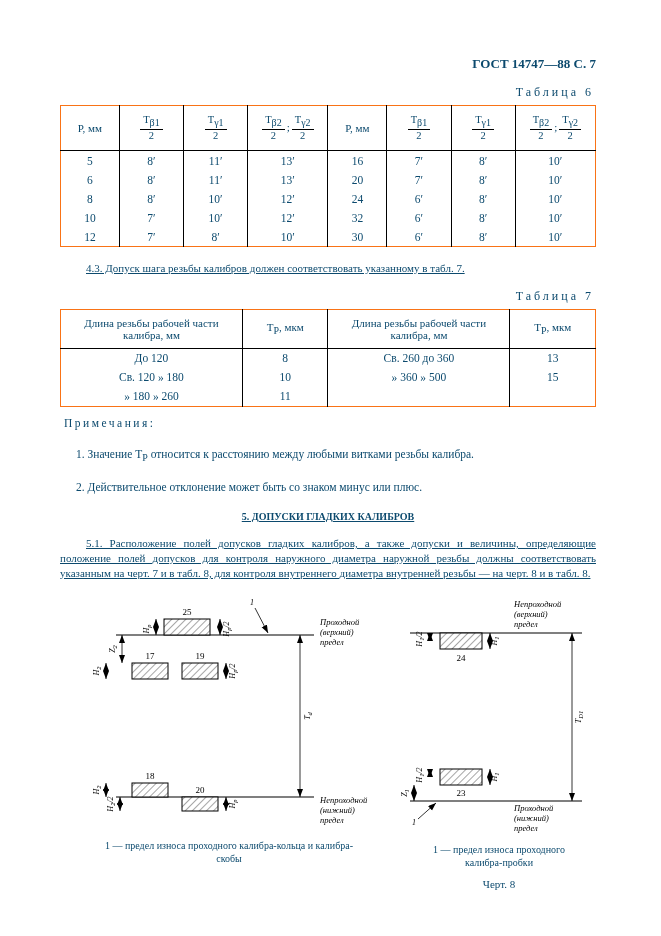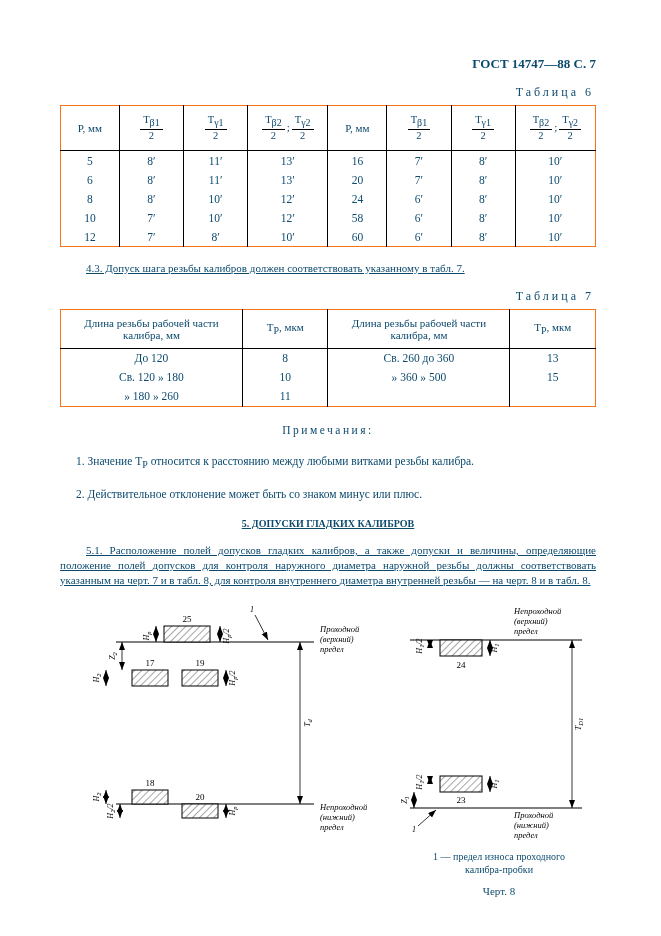--- a/index.html
+++ b/index.html
@@ -18,21 +18,21 @@
   .t6 td{height:17px;font-size:11.5px;}
   .t7 th{height:36px;font-size:11px;}
   .t7 td{height:17px;font-size:11.5px;}
   .frac{display:inline-block;vertical-align:middle;text-align:center;font-size:10.5px;line-height:1.15;}
   .frac .num{display:block;border-bottom:1px solid #000;padding:0 3px;}
   .frac .den{display:block;}
   sub{font-size:10px;}
   .sep{padding:0 2px;}
   .para{font-size:11px;line-height:1.35;text-align:justify;text-indent:26px;margin:14px 0 0 0;text-decoration:underline;}
   .notes{margin-top:9px;font-size:11.5px;line-height:1.3;}
-  .notes-title{letter-spacing:2.5px;margin:16px;text-align:center;}
+  .notes-title{letter-spacing:2.5px;margin:4px;}
   .note{margin:16px;}
   .sec-title{text-align:center;font-weight:bold;font-size:10px;margin:15px 0 2px 0;text-decoration:underline;}
   .figs{display:flex;justify-content:space-between;align-items:flex-start;margin-top:8px;}
   .fig{text-align:center;}
   .figL{margin-left:14px;width:320px;}
   .figR{margin-right:2px;width:230px;}
   .fig-caption{font-size:10px;line-height:1.3;margin:2px auto 0;}
   .figL .fig-caption{width:270px;}
   .figR .fig-caption{width:170px;}
   .fig-title{font-size:11px;margin-top:9px;}
@@ -121,31 +121,31 @@
           <td>24</td>
           <td>6′</td>
           <td>8′</td>
           <td>10′</td>
       </tr>
       <tr>
         <td>10</td>
           <td>7′</td>
           <td>10′</td>
           <td>12′</td>
-          <td>58</td>
+          <td>32</td>
           <td>6′</td>
           <td>8′</td>
           <td>10′</td>
       </tr>
       <tr>
         <td>12</td>
           <td>7′</td>
           <td>8′</td>
           <td>10′</td>
-          <td>60</td>
+          <td>30</td>
           <td>6′</td>
           <td>8′</td>
           <td>10′</td>
       </tr>
     </tbody>
   </table>
 
   <p class="para">4.3. Допуск шага резьбы калибров должен соответствовать указанному в табл. 7.</p>
 
   <div class="tbl-caption">Таблица 7</div>
@@ -258,20 +258,21 @@
           <text class="lim" x="246" y="36">Проходной</text>
           <text class="lim" x="246" y="46">(верхний)</text>
           <text class="lim" x="246" y="56">предел</text>
         </g>
         <g>
           <text class="lim" x="246" y="214">Непроходной</text>
           <text class="lim" x="246" y="224">(нижний)</text>
           <text class="lim" x="246" y="234">предел</text>
         </g>
       </svg>
+      <div class="fig-caption">1 — предел износа проходного калибра-кольца и калибра-скобы</div>
     </div>
 
     <div class="fig figR">
       <svg class="dwg" width="230" height="252" viewBox="0 0 230 252">
         <defs>
           <pattern id="p8" width="5" height="5" patternUnits="userSpaceOnUse" patternTransform="rotate(45)">
             <rect width="5" height="5" fill="#fff"></rect>
             <line x1="0" y1="0" x2="0" y2="5" stroke="#000" stroke-width="0.7"></line>
           </pattern>
           <marker id="a8" markerWidth="9" markerHeight="7" refX="8" refY="3" orient="auto-start-reverse" markerUnits="userSpaceOnUse">

